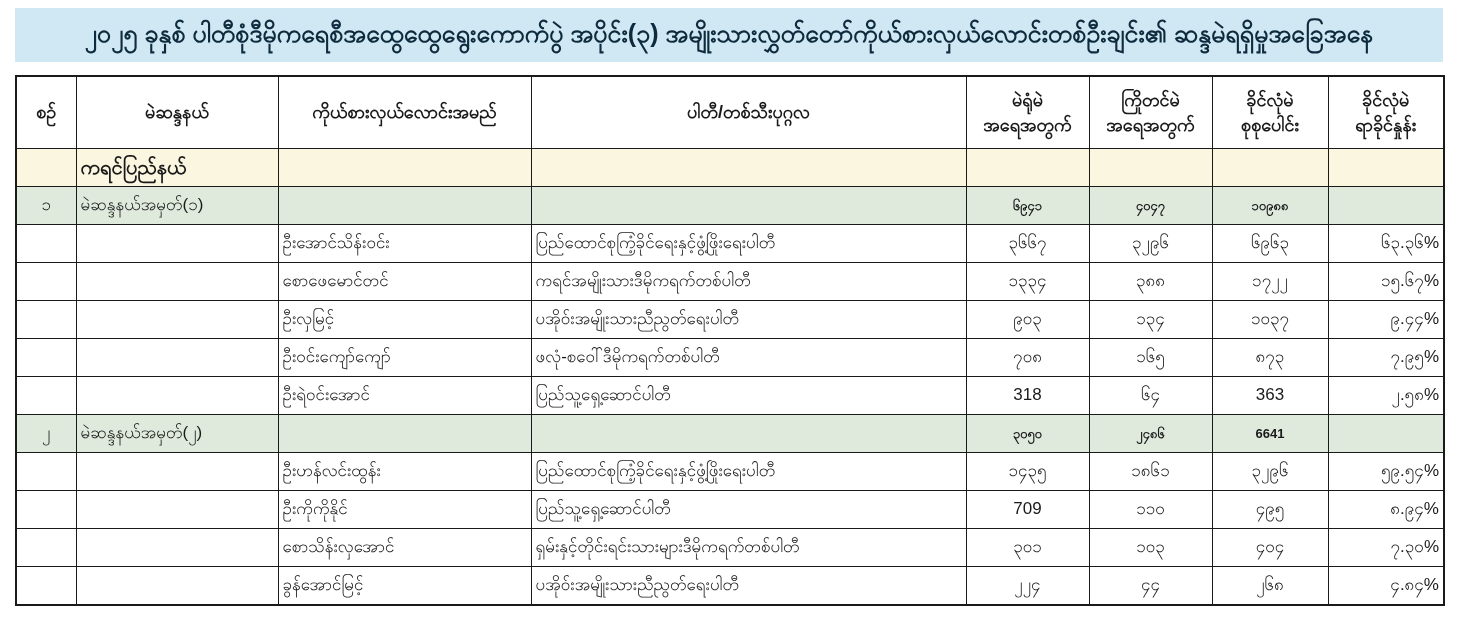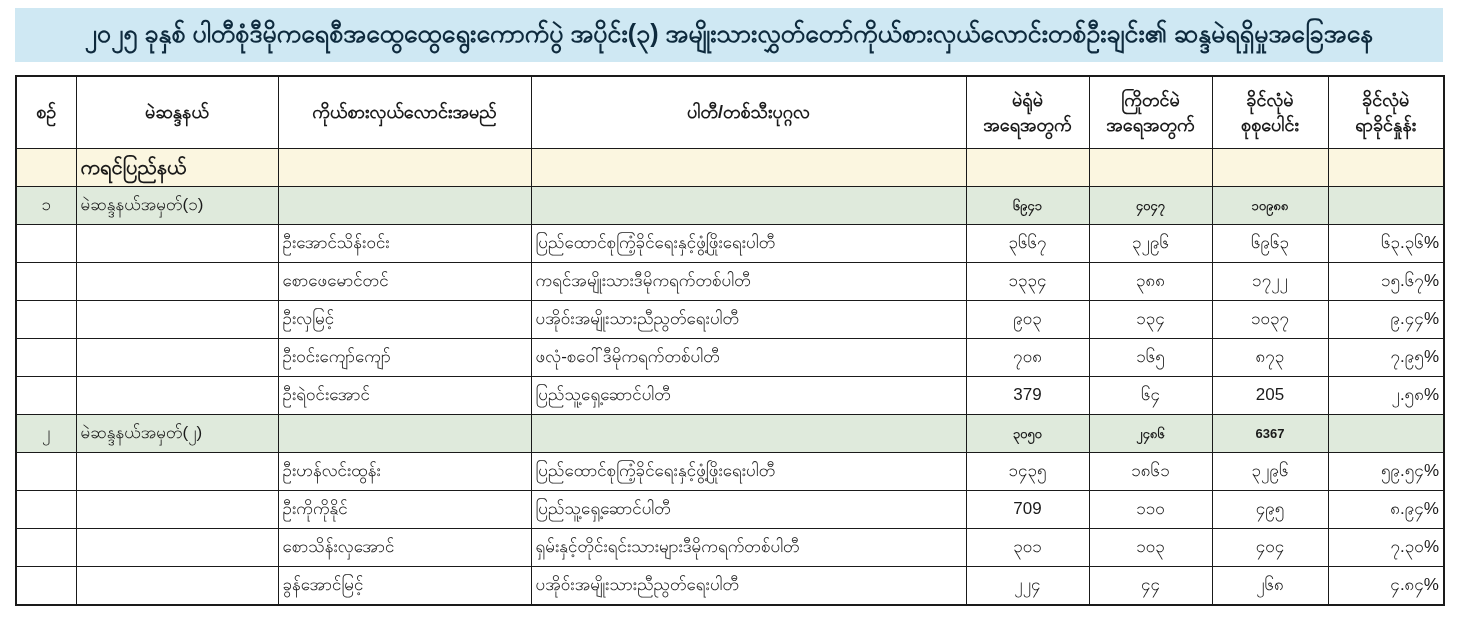--- a/index.html
+++ b/index.html
@@ -170,33 +170,33 @@
           <td class="num">၇၀၈</td>
           <td class="num">၁၆၅</td>
           <td class="num">၈၇၃</td>
           <td class="pct">၇.၉၅%</td>
         </tr>
         <tr class="candidate">
           <td class="center"></td>
           <td class="left"></td>
           <td class="left">ဦးရဲဝင်းအောင်</td>
           <td class="left">ပြည်သူ့ရှေ့ဆောင်ပါတီ</td>
-          <td class="num">379</td>
+          <td class="num">318</td>
           <td class="num">၆၄</td>
-          <td class="num">205</td>
+          <td class="num">363</td>
           <td class="pct">၂.၅၈%</td>
         </tr>
         <tr class="constituency">
           <td class="center">၂</td>
           <td class="left">မဲဆန္ဒနယ်အမှတ်(၂)</td>
           <td class="left"></td>
           <td class="left"></td>
           <td class="num">၃၀၅၀</td>
           <td class="num">၂၄၈၆</td>
-          <td class="num">6367</td>
+          <td class="num">6641</td>
           <td class="pct"></td>
         </tr>
         <tr class="candidate">
           <td class="center"></td>
           <td class="left"></td>
           <td class="left">ဦးဟန်လင်းထွန်း</td>
           <td class="left">ပြည်ထောင်စုကြံ့ခိုင်ရေးနှင့်ဖွံ့ဖြိုးရေးပါတီ</td>
           <td class="num">၁၄၃၅</td>
           <td class="num">၁၈၆၁</td>
           <td class="num">၃၂၉၆</td>

